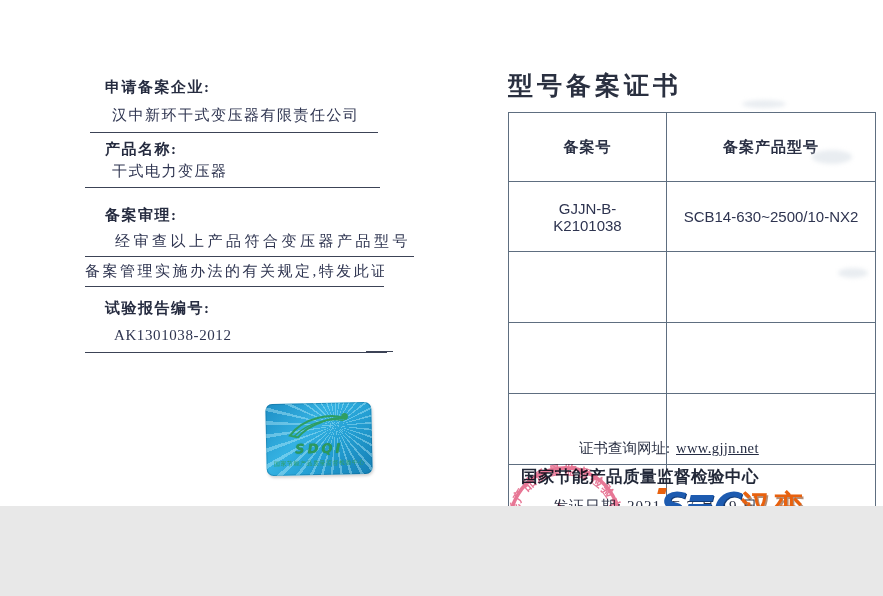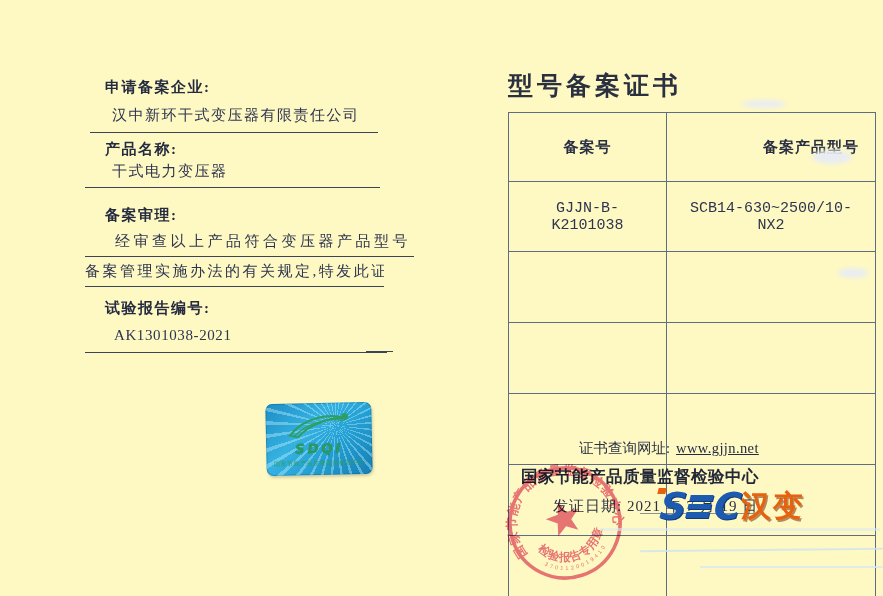--- a/index.html
+++ b/index.html
@@ -1,17 +1,17 @@
 <!DOCTYPE html>
 <html><head>
 <meta charset="utf-8">
 <style>
   html,body{margin:0;padding:0;background:#e8e8e8;}
   .page{
-    position:relative;width:883px;height:596px;background:#fef9c3;overflow:hidden;
+    position:relative;width:883px;height:506px;background:#ffffff;overflow:hidden;
     font-family:"Liberation Serif","DejaVu Serif",serif;color:#2b3144;
   }
   
   .lbl{position:absolute;font-weight:bold;font-size:15px;letter-spacing:1.5px;color:#262c40;white-space:nowrap;}
   .uline{position:absolute;border-bottom:1.4px solid #3c4356;font-size:15px;color:#2e3450;white-space:nowrap;overflow:hidden;}
   .v-applicant{left:90px;top:106px;width:266px;height:26px;padding-left:22px;letter-spacing:1.5px;}
   .v-product{left:85px;top:162px;width:268px;height:25px;padding-left:27px;letter-spacing:1.5px;}
   .v-review1{left:85px;top:232px;width:299px;height:24px;padding-left:30px;letter-spacing:3.5px;}
   .v-review2{left:85px;top:262px;width:299px;height:24px;letter-spacing:2.5px;}
   .v-report{left:85px;top:327px;width:273px;height:25px;padding-left:29px;font-family:"Liberation Serif","DejaVu Serif",serif;letter-spacing:.6px;}
@@ -29,22 +29,22 @@
   .sticker .brand{position:absolute;left:0;right:0;top:38px;font-family:"DejaVu Sans",sans-serif;
     font-style:italic;font-weight:bold;font-size:13px;letter-spacing:3px;color:#2c9a5e;text-shadow:0 0 1px #1d7d49;}
   .sticker .cap{position:absolute;left:0;right:0;top:56px;font-size:6px;letter-spacing:.5px;color:#2f9e62;
     font-family:"Liberation Sans","DejaVu Sans",sans-serif;white-space:nowrap;}
   
   .title{position:absolute;left:508px;top:69px;width:302px;text-align:left;font-size:25px;font-weight:bold;
     letter-spacing:4px;color:#2a3040;font-family:"Liberation Sans","DejaVu Sans",sans-serif;}
   table.cert{position:absolute;left:508px;top:112px;border-collapse:collapse;table-layout:fixed;}
   table.cert th,table.cert td{border:1.4px solid #5e6e80;text-align:center;vertical-align:middle;padding:16px;margin-left:8px;}
   table.cert th{width:125px;height:36px;font-size:15px;font-weight:bold;letter-spacing:1px;color:#2a3044;}
-  table.cert th.c2{width:176px;text-align:right;}
-  table.cert td{height:37px;font-size:15px;color:#2e3450;font-family:Liberation Mono, monospace;}
+  table.cert th.c2{width:176px;}
+  table.cert td{height:37px;font-size:15px;color:#2e3450;font-family:Liberation Sans, sans-serif;}
   table.cert tr.empty td{height:38px;}
   .queryline{position:absolute;left:553px;top:439px;font-size:14.5px;white-space:nowrap;color:#2b3144;margin-left:26px;}
   .queryline .url{font-family:"Liberation Serif","DejaVu Serif",serif;text-decoration:underline;letter-spacing:.4px;margin-left:6px;color:#242b42;}
   .issuer{position:absolute;left:521px;top:466px;font-size:16.5px;font-weight:bold;letter-spacing:.5px;color:#222838;
     font-family:"Liberation Sans","DejaVu Sans",sans-serif;white-space:nowrap;}
   .dateline{position:absolute;left:553px;top:497px;font-size:15px;letter-spacing:1px;white-space:nowrap;color:#2b3144;}
   .date-strike{position:absolute;left:640px;top:513px;width:118px;border-top:1.5px solid rgba(45,62,110,.55);}
   
   .stamp{position:absolute;left:495px;top:453px;width:140px;height:140px;transform:rotate(-18deg);
     mix-blend-mode:multiply;opacity:.9;}
@@ -70,21 +70,21 @@
   <div class="uline v-applicant">汉中新环干式变压器有限责任公司</div>
 
   <div class="lbl" style="left:105px;top:140px;">产品名称:</div>
   <div class="uline v-product">干式电力变压器</div>
 
   <div class="lbl" style="left:105px;top:206px;">备案审理:</div>
   <div class="uline v-review1">经审查以上产品符合变压器产品型号</div>
   <div class="uline v-review2">备案管理实施办法的有关规定,特发此证。</div>
 
   <div class="lbl" style="left:105px;top:299px;">试验报告编号:</div>
-  <div class="uline v-report">AK1301038-2021</div>
+  <div class="uline v-report">AK1301038-2012</div>
   <div class="dash-extra"></div>
 
   <div class="sticker">
     <div class="rays"></div>
     <svg class="swoosh" width="70" height="34" viewBox="0 0 70 34">
       <path d="M6,26 C20,8 48,4 62,10 C50,8 26,14 14,28 Z" fill="none" stroke="#2f9e62" stroke-width="2"></path>
       <path d="M10,27 C24,13 46,9 60,12" fill="none" stroke="#2f9e62" stroke-width="1.2"></path>
       <circle cx="61" cy="8" r="3.4" fill="#2f9e62"></circle>
     </svg>
     <div class="brand">SDQI</div>

